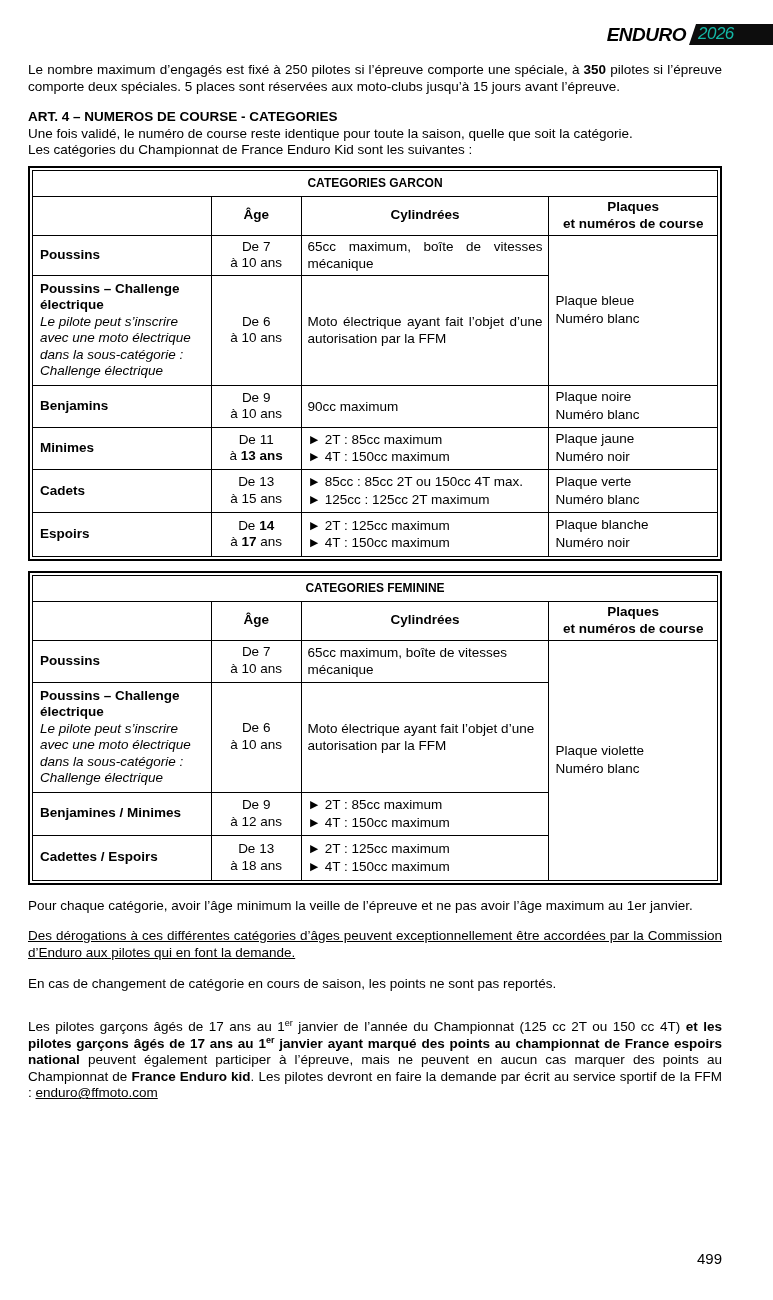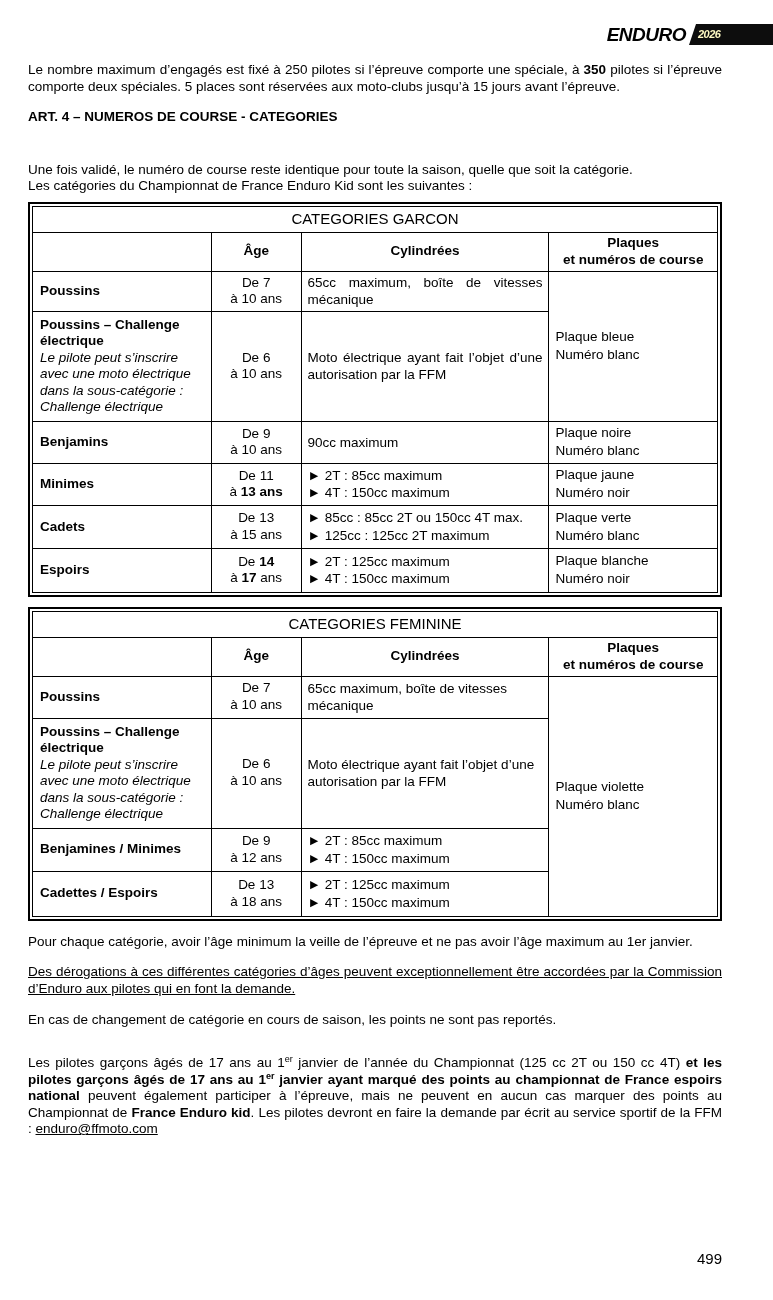--- a/index.html
+++ b/index.html
@@ -11,51 +11,51 @@
   }
   .page { position:relative; width:773px; height:1300px; overflow:hidden; background:#fff; }
 
   
   .logo-row { display:flex; justify-content:flex-end; align-items:stretch; margin-top:24px; height:21px; padding-left:72px; }
   .logo-brand {
     font-style:italic; font-weight:bold; font-size:19px; letter-spacing:-0.5px;
     display:flex; align-items:center; padding-right:3px;
   }
   .logo-yearbar {
-    background:#0d0d0d; color:#fef9c3; width:84px;
-    font-style:italic; font-weight:bold; font-size:11px; letter-spacing:-0.5px;
+    background:#0d0d0d; color:#14b8a6; width:84px;
+    font-style:italic; font-weight:normal; font-size:17px; letter-spacing:-0.5px;
     display:flex; align-items:center; padding-left:9px;
     clip-path:polygon(7px 0, 100% 0, 100% 100%, 0 100%);
   }
 
   .content { padding:0 51px 0 28px; }
 
   .para { text-align:justify; }
   .p1 { margin-top:17px; }
   .p2 { margin-top:13px; }
   .art-heading { margin-top:14px; font-weight:bold; text-align:left; }
-  .art-body { text-align:justify;margin-top:36px; }
+  .art-body { text-align:justify; }
   .intro { text-align:left; }
   .p3 { margin-top:13px; }
   .p4 { margin-top:13px; }
   .p5 { margin-top:14px; }
   .p6 { margin-top:15px; }
   .p7 { margin-top:26px; }
 
   .b { font-weight:bold; }
   .i { font-style:italic; }
   .u { text-decoration:underline; }
   sup { font-size:9px; line-height:0; }
 
   
   .table-frame { border:2px solid #000; padding:2px; margin-top:7px; background:#fff; }
   .table-frame + .table-frame { margin-top:10px; }
   table { width:100%; border-collapse:collapse; table-layout:fixed; }
   th, td { border:1px solid #000; padding:2px 6px; vertical-align:middle; }
-  th.title-cell { font-size:15px; font-weight:normal; text-align:center; height:26px; padding:3px; }
+  th.title-cell { font-size:12px; font-weight:bold; text-align:center; height:26px; padding:3px; }
   th.colh { font-weight:bold; text-align:center; height:38px; line-height:1.25; }
   td.name  { text-align:left; padding-left:7px; line-height:1.22; }
   td.age   { text-align:center; }
   td.cyl   { text-align:left; line-height:1.3; }
   td.cyl.just { text-align:justify; }
   td.plaque { text-align:left; line-height:1.35; }
 
   .footer-pagenum { position:absolute; top:1250px; right:51px; font-size:15px; }
 </style>
 </head>

